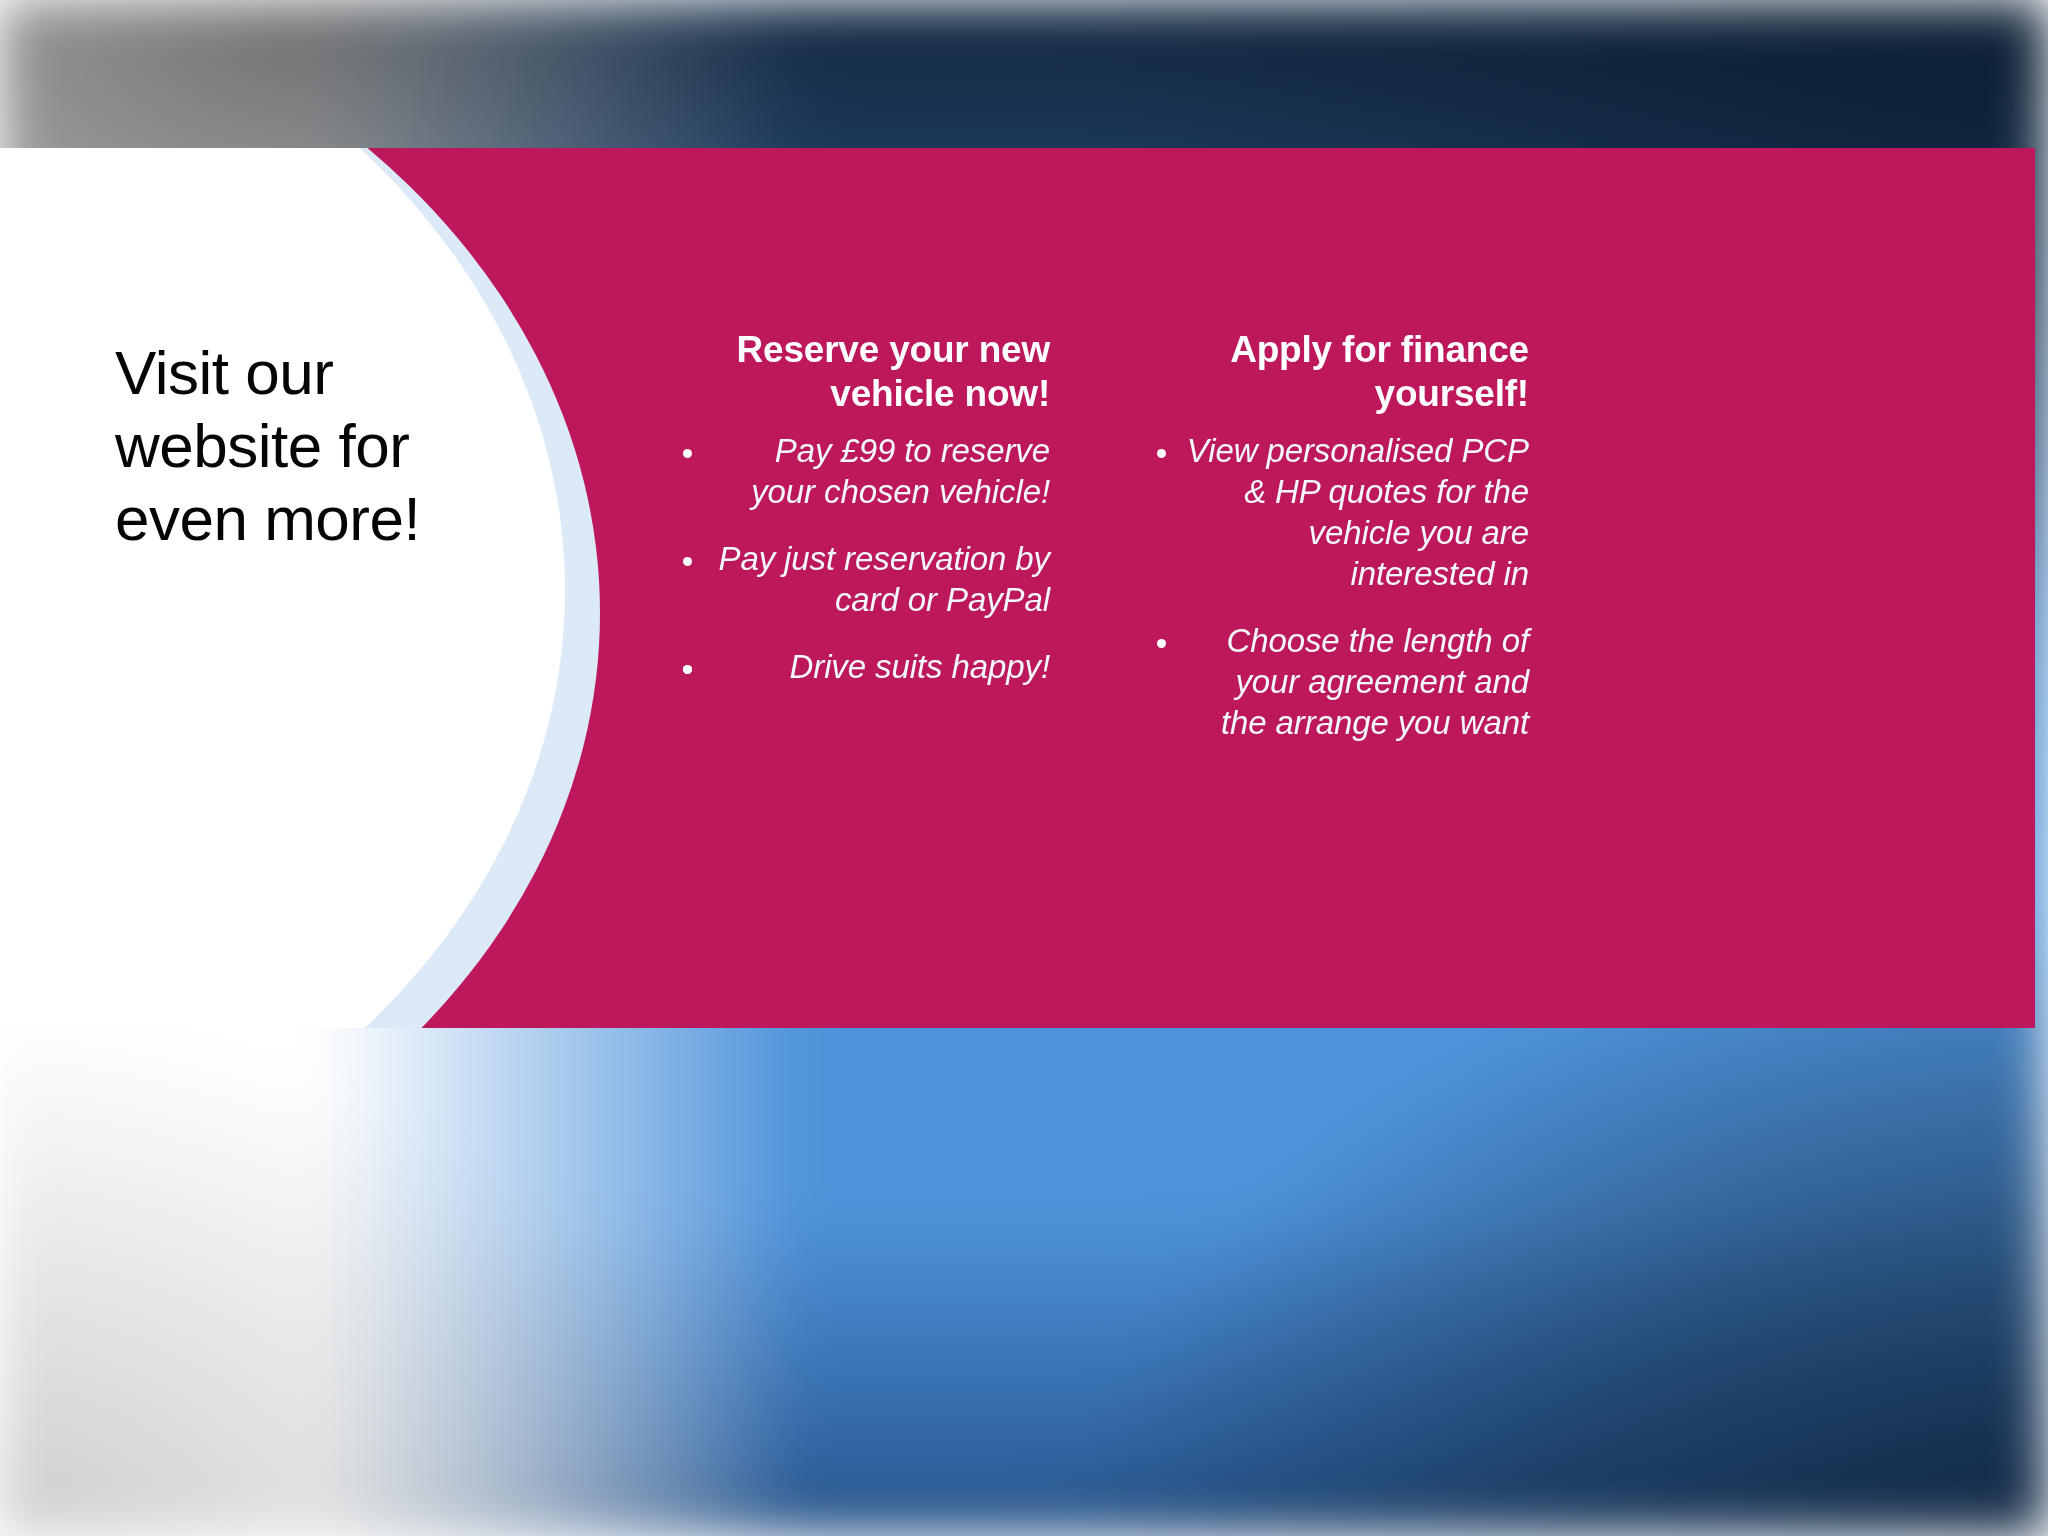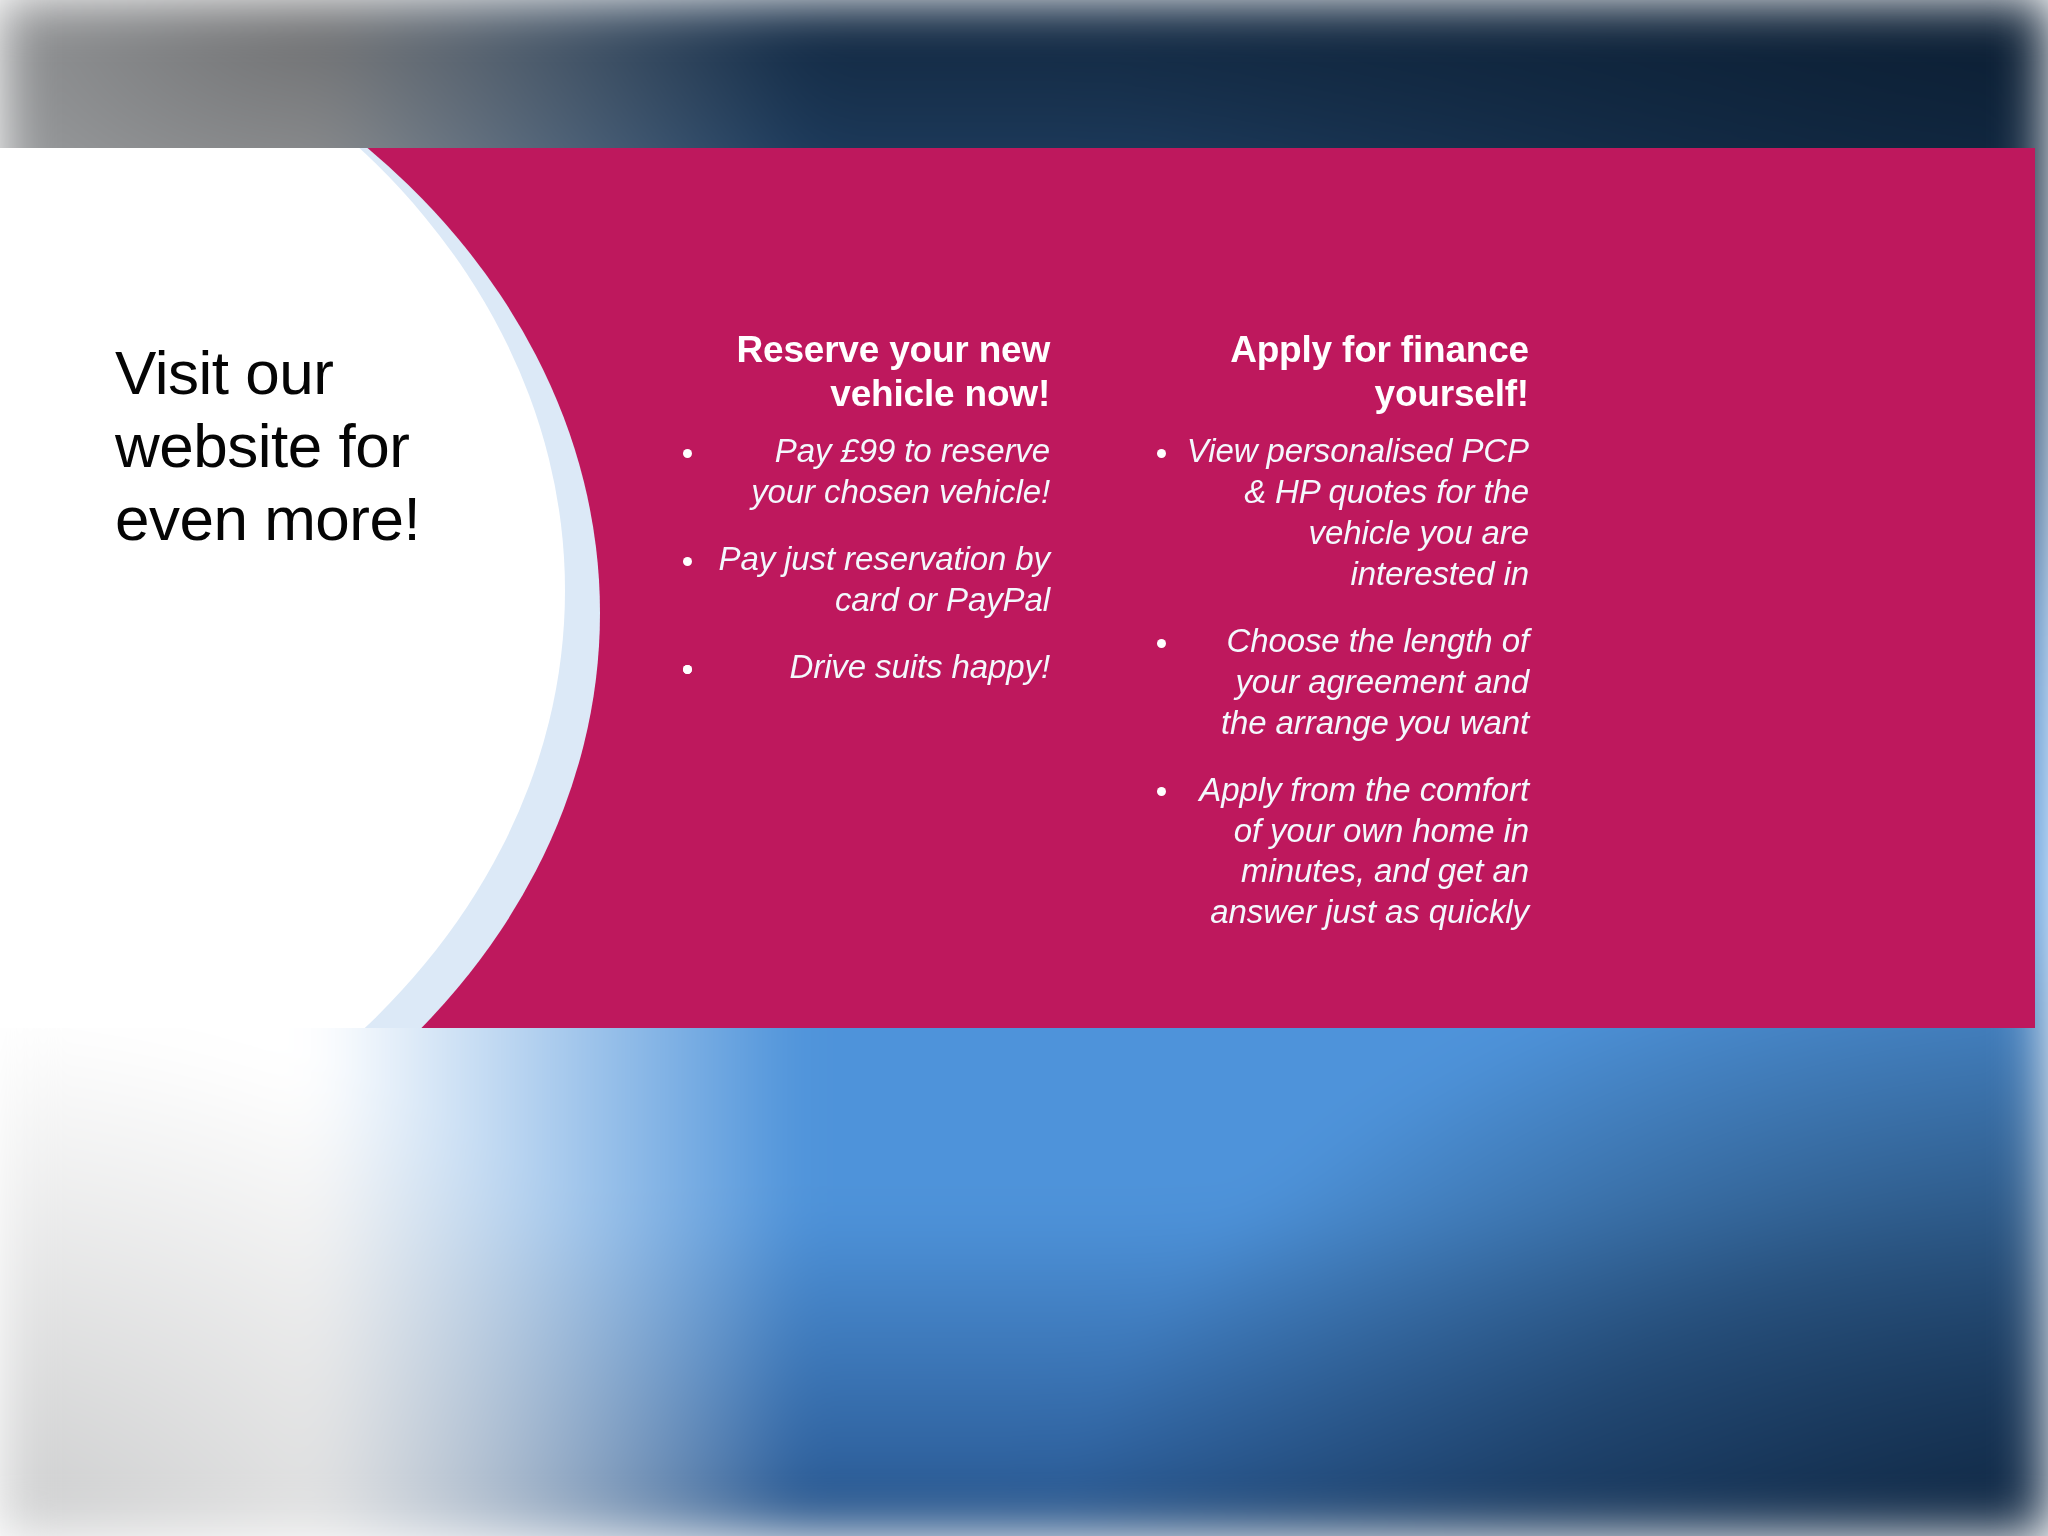--- a/index.html
+++ b/index.html
@@ -124,20 +124,16 @@
     <h2 class="col-title">Apply for finance yourself!</h2>
     <ul class="bullets">
       <li>
         <span class="dot"></span>
         <span>View personalised PCP &amp; HP quotes for the vehicle you are interested in</span>
       </li>
       <li>
         <span class="dot"></span>
         <span>Choose the length of your agreement and the arrange you want</span>
       </li>
-      <li>
-        <span class="dot"></span>
-        <span>Apply from the comfort of your own home in minutes, and get an answer just as quickly</span>
-      </li>
     </ul>
   </div>
 
 </div>
 
 </body></html>

